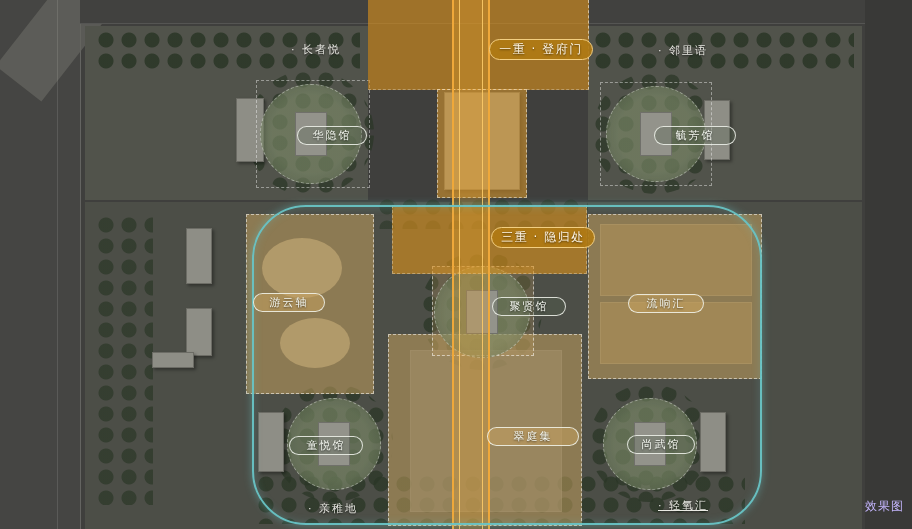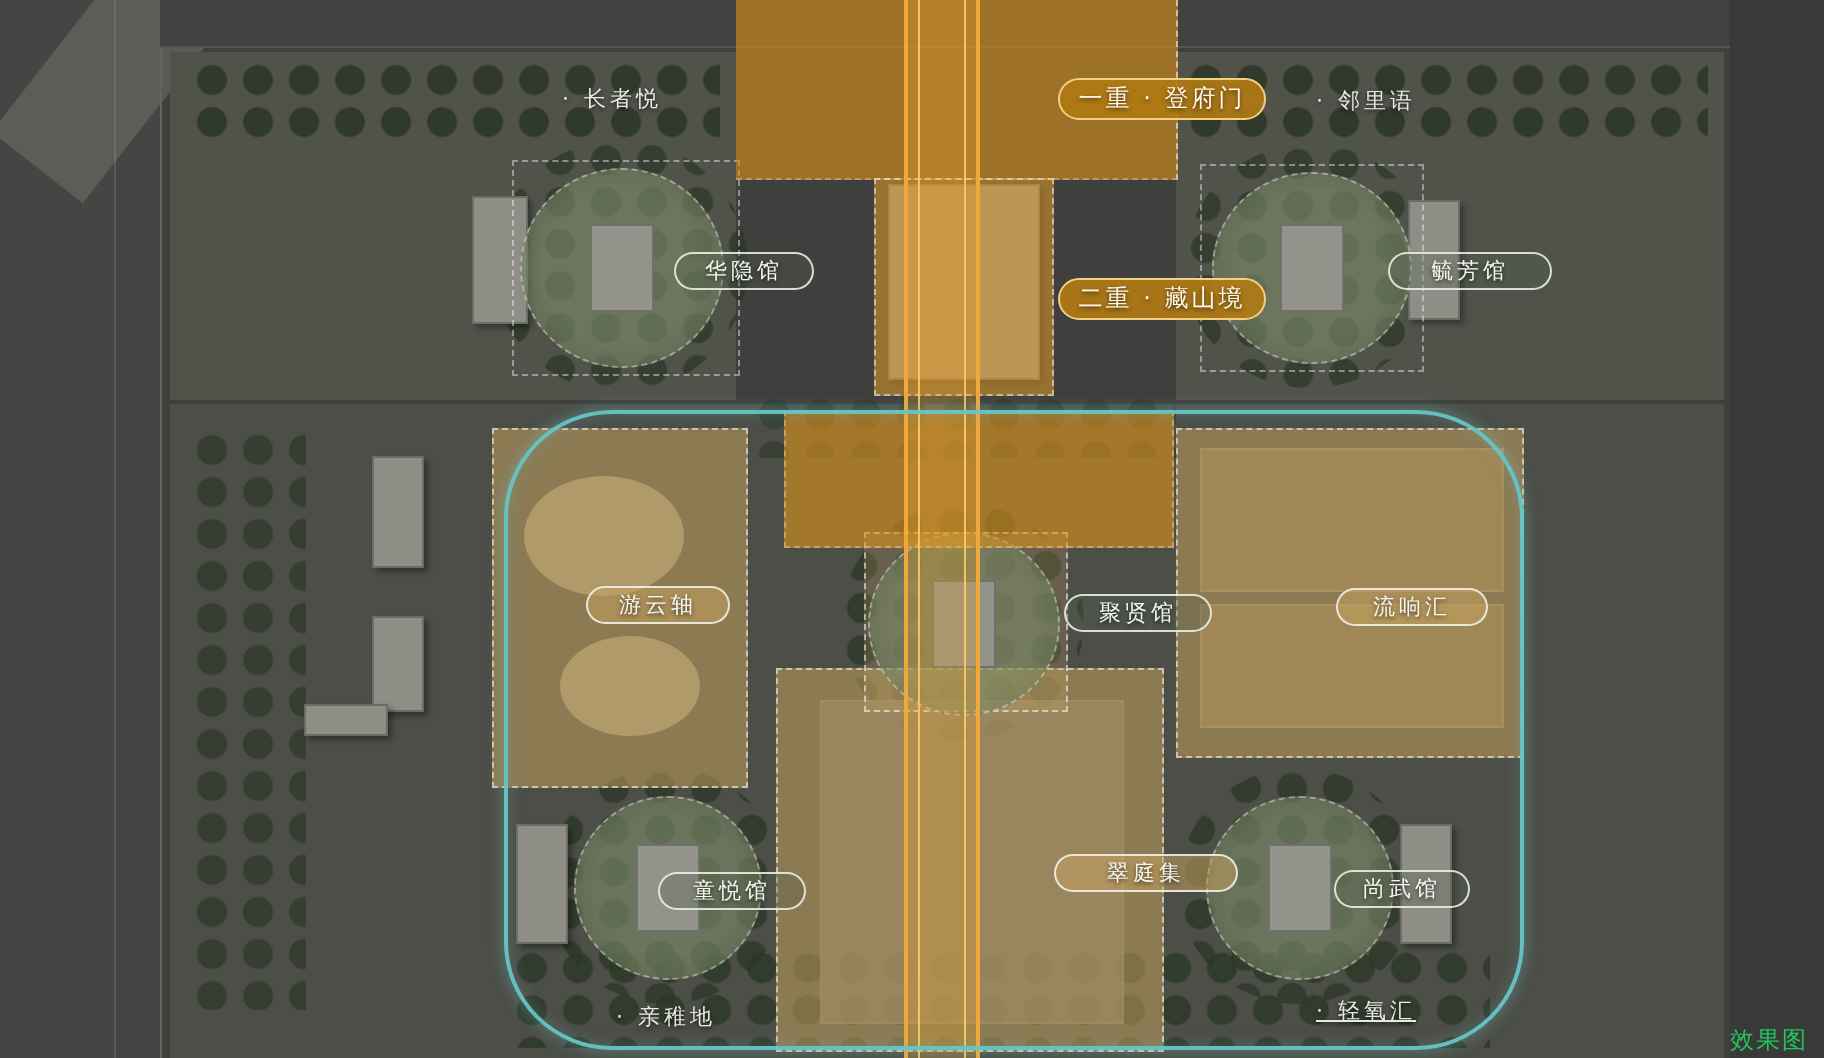--- a/index.html
+++ b/index.html
@@ -73,38 +73,38 @@
   
   .teal-outline{
     left:252px;top:205px;width:506px;height:316px;
     border:2.5px solid rgba(104,196,198,.95);border-radius:54px;
     box-shadow:0 0 8px rgba(104,196,198,.45), inset 0 0 8px rgba(104,196,198,.25);
   }
 
   
   .pill{
     display:flex;align-items:center;justify-content:center;
-    white-space:nowrap;text-shadow:0 1px 2px rgba(0,0,0,.6);margin-left:40px;
+    white-space:nowrap;text-shadow:0 1px 2px rgba(0,0,0,.6);
   }
   .zone-pill{
     height:19px;width:102px;border-radius:12px;
     background:rgba(176,122,20,.92);border:1px solid #f3cf82;
     color:#fff6e6;font-size:12px;letter-spacing:1.5px;
   }
   .venue-pill{
     height:17px;border-radius:10px;
     background:rgba(85,95,78,.32);border:1px solid rgba(242,246,238,.85);
     color:#f4f7f0;font-size:11px;letter-spacing:2px;
   }
   .on-tan{background:rgba(196,160,95,.55);}
   .poi{
     color:#e9e9e3;font-size:11px;letter-spacing:2px;white-space:nowrap;
     text-shadow:0 1px 2px rgba(0,0,0,.7);
   }
-  .watermark{right:8px;bottom:0;color:#22c55e;font-size:12px;letter-spacing:1px;}
+  .watermark{right:8px;bottom:14px;color:#c4b5fd;font-size:12px;letter-spacing:1px;}
 </style>
 </head>
 <body>
 
 <div class="canvas">
 
   <div class="layer road-left"></div>
   <div class="layer road-diag"></div>
   <div class="layer sidewalk-line"></div>
   <div class="layer road-top"></div>
@@ -167,31 +167,31 @@
   <div class="layer orange-zone zone2"></div>
   <div class="layer orange-zone zone3"></div>
   <div class="layer axis-band">
     <div class="axis-inner axis-inner-l"></div>
     <div class="axis-inner axis-inner-r"></div>
   </div>
 
   <div class="layer teal-outline"></div>
 
   <div class="layer pill zone-pill" style="left:489px;top:39px;">一重 · 登府门</div>
-  <div class="layer pill zone-pill" style="left:489px;top:139px;">二重 · 藏山境</div>
+  <div class="layer pill zone-pill" style="left:491px;top:227px;">三重 · 隐归处</div>
 
   <div class="layer pill venue-pill" style="left:297px;top:126px;width:68px;">华隐馆</div>
   <div class="layer pill venue-pill" style="left:654px;top:126px;width:80px;">毓芳馆</div>
   <div class="layer pill venue-pill on-tan" style="left:253px;top:293px;width:70px;">游云轴</div>
   <div class="layer pill venue-pill" style="left:492px;top:297px;width:72px;font-family:Liberation Mono, monospace;">聚贤馆</div>
   <div class="layer pill venue-pill on-tan" style="left:628px;top:294px;width:74px;">流响汇</div>
   <div class="layer pill venue-pill" style="left:289px;top:436px;width:72px;">童悦馆</div>
   <div class="layer pill venue-pill on-tan" style="left:487px;top:427px;width:90px;">翠庭集</div>
   <div class="layer pill venue-pill" style="left:627px;top:435px;width:66px;">尚武馆</div>
 
-  <div class="layer poi" style="left:281px;top:42px;">· 长者悦</div>
+  <div class="layer poi" style="left:291px;top:42px;">· 长者悦</div>
   <div class="layer poi" style="left:658px;top:43px;">· 邻里语</div>
   <div class="layer poi" style="left:308px;top:501px;">· 亲稚地</div>
   <div class="layer poi" style="left:658px;top:498px;text-decoration:underline;">· 轻氧汇</div>
 
   <div class="layer watermark">效果图</div>
 
 </div>
 
 </body></html>

